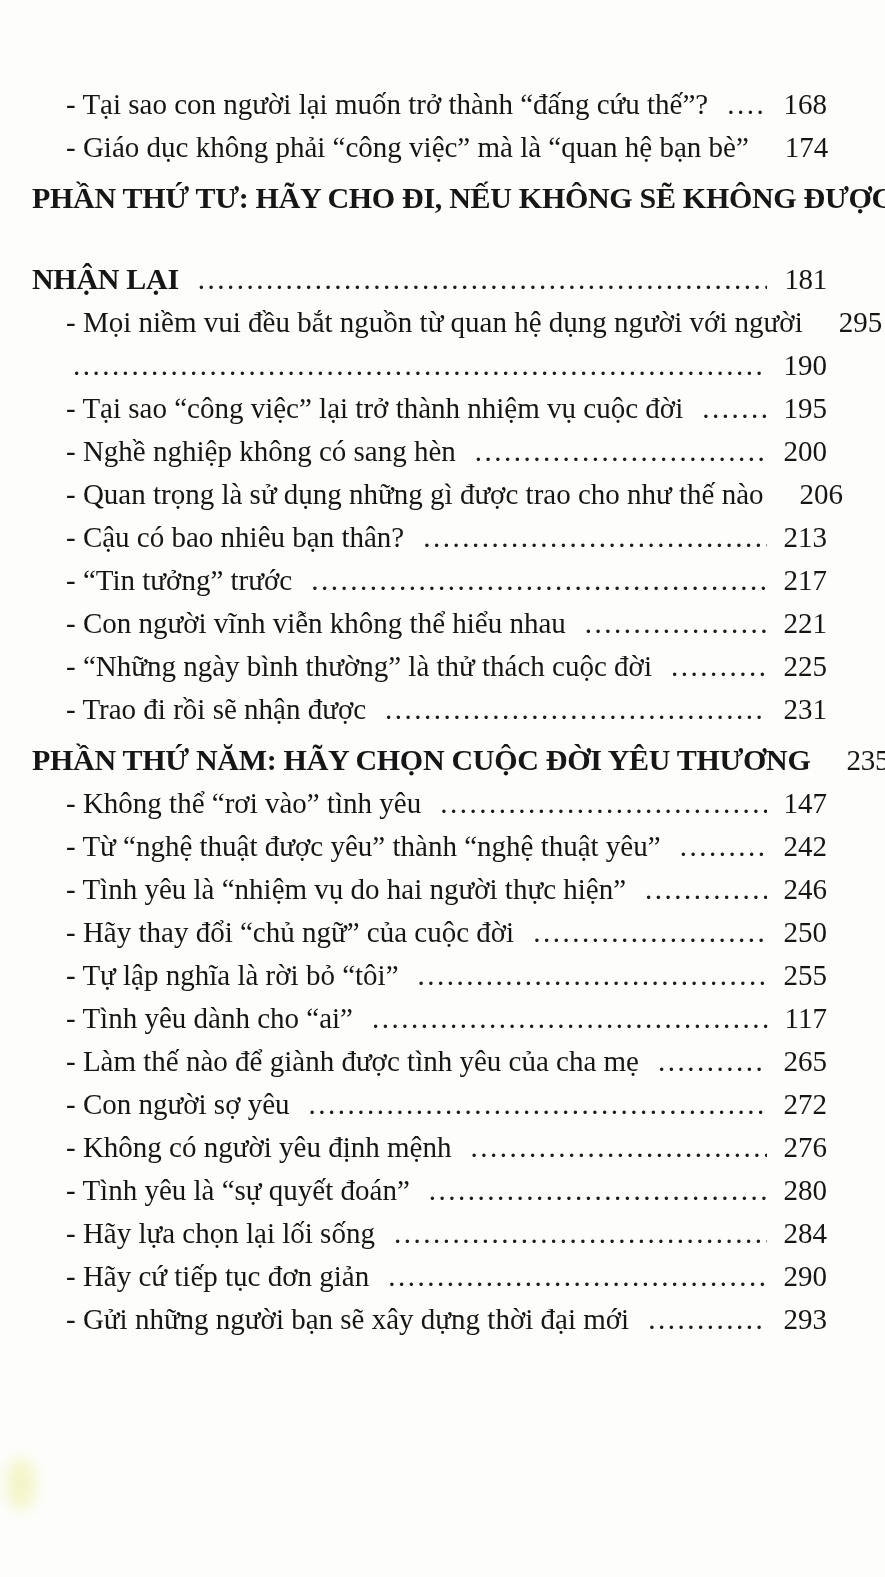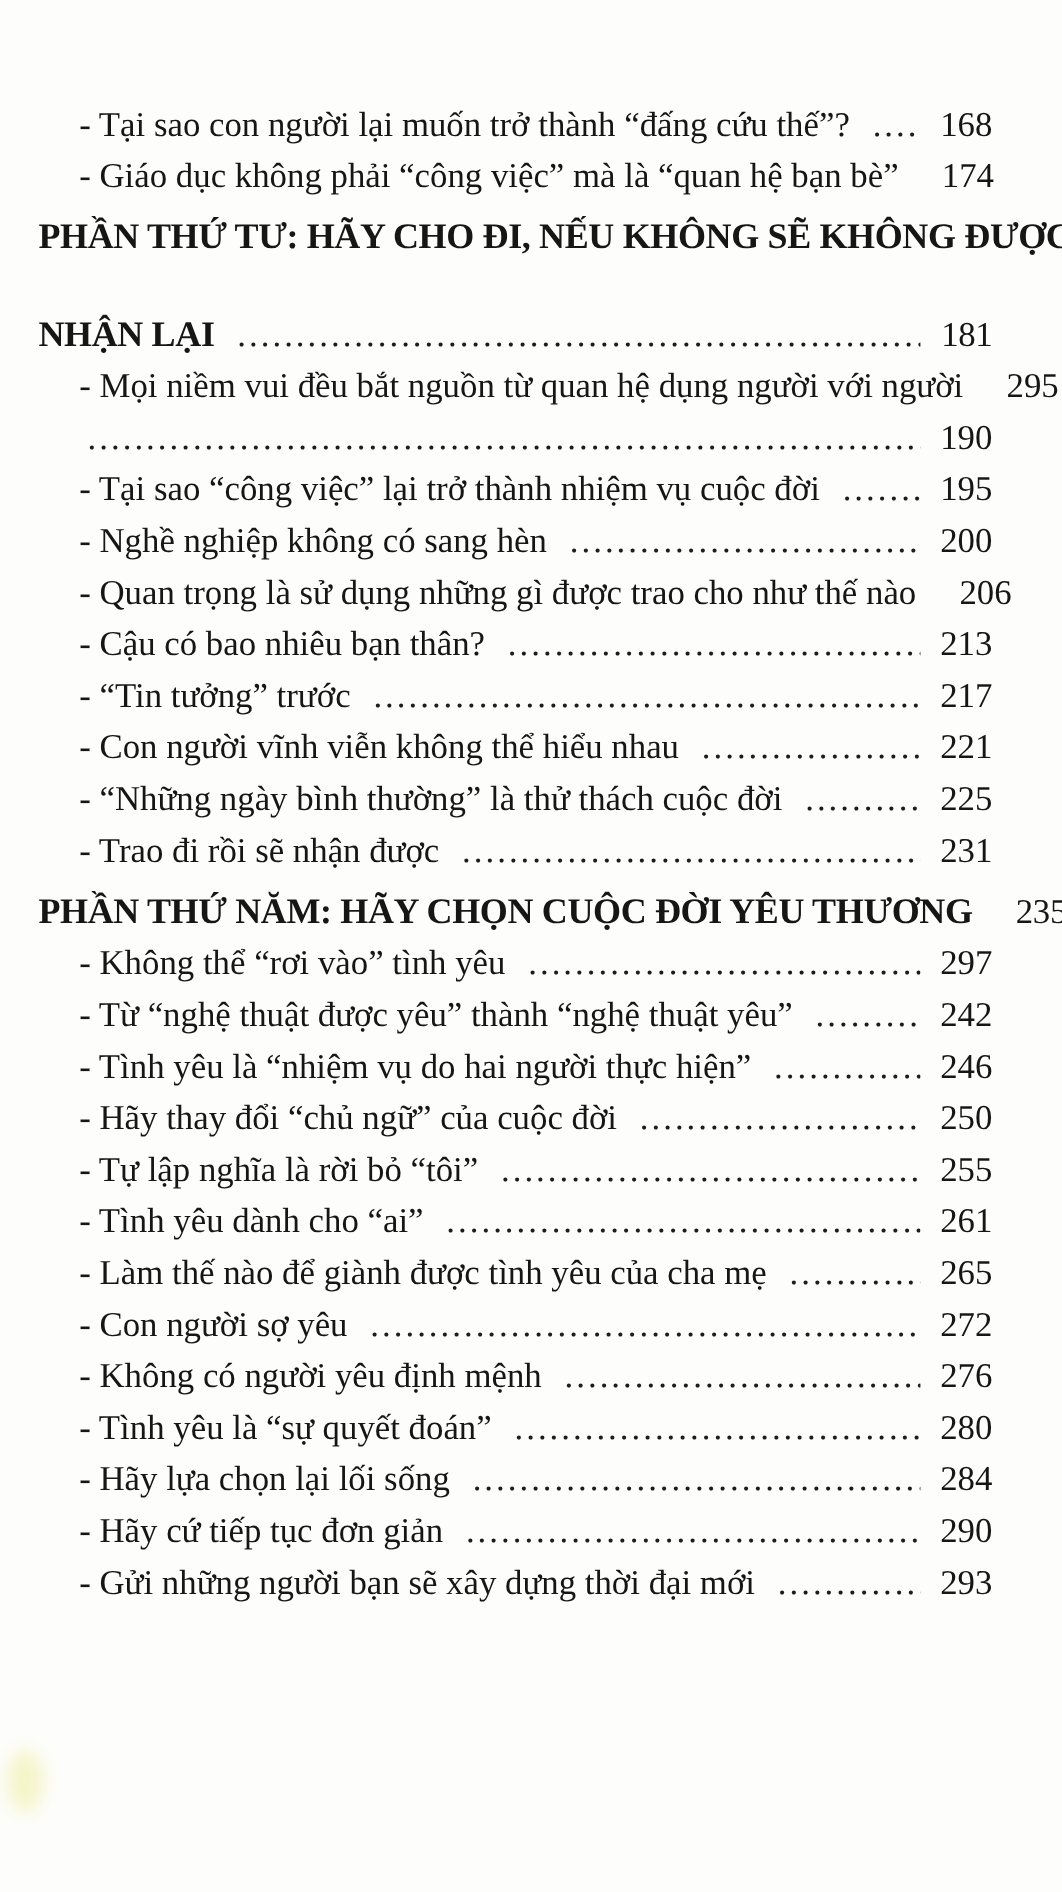--- a/index.html
+++ b/index.html
@@ -151,21 +151,21 @@
         <span class="num">231</span>
       </div>
       <div class="row section">
         <span class="label">PHẦN THỨ NĂM: HÃY CHỌN CUỘC ĐỜI YÊU THƯƠNG</span>
         <span class="dots"></span>
         <span class="num">235</span>
       </div>
       <div class="row item">
         <span class="label">- Không thể “rơi vào” tình yêu</span>
         <span class="dots"></span>
-        <span class="num">297</span>
+        <span class="num">147</span>
       </div>
       <div class="row item">
         <span class="label">- Từ “nghệ thuật được yêu” thành “nghệ thuật yêu”</span>
         <span class="dots"></span>
         <span class="num">242</span>
       </div>
       <div class="row item">
         <span class="label">- Tình yêu là “nhiệm vụ do hai người thực hiện”</span>
         <span class="dots"></span>
         <span class="num">246</span>
@@ -176,21 +176,21 @@
         <span class="num">250</span>
       </div>
       <div class="row item">
         <span class="label">- Tự lập nghĩa là rời bỏ “tôi”</span>
         <span class="dots"></span>
         <span class="num">255</span>
       </div>
       <div class="row item">
         <span class="label">- Tình yêu dành cho “ai”</span>
         <span class="dots"></span>
-        <span class="num">261</span>
+        <span class="num">117</span>
       </div>
       <div class="row item">
         <span class="label">- Làm thế nào để giành được tình yêu của cha mẹ</span>
         <span class="dots"></span>
         <span class="num">265</span>
       </div>
       <div class="row item">
         <span class="label">- Con người sợ yêu</span>
         <span class="dots"></span>
         <span class="num">272</span>

